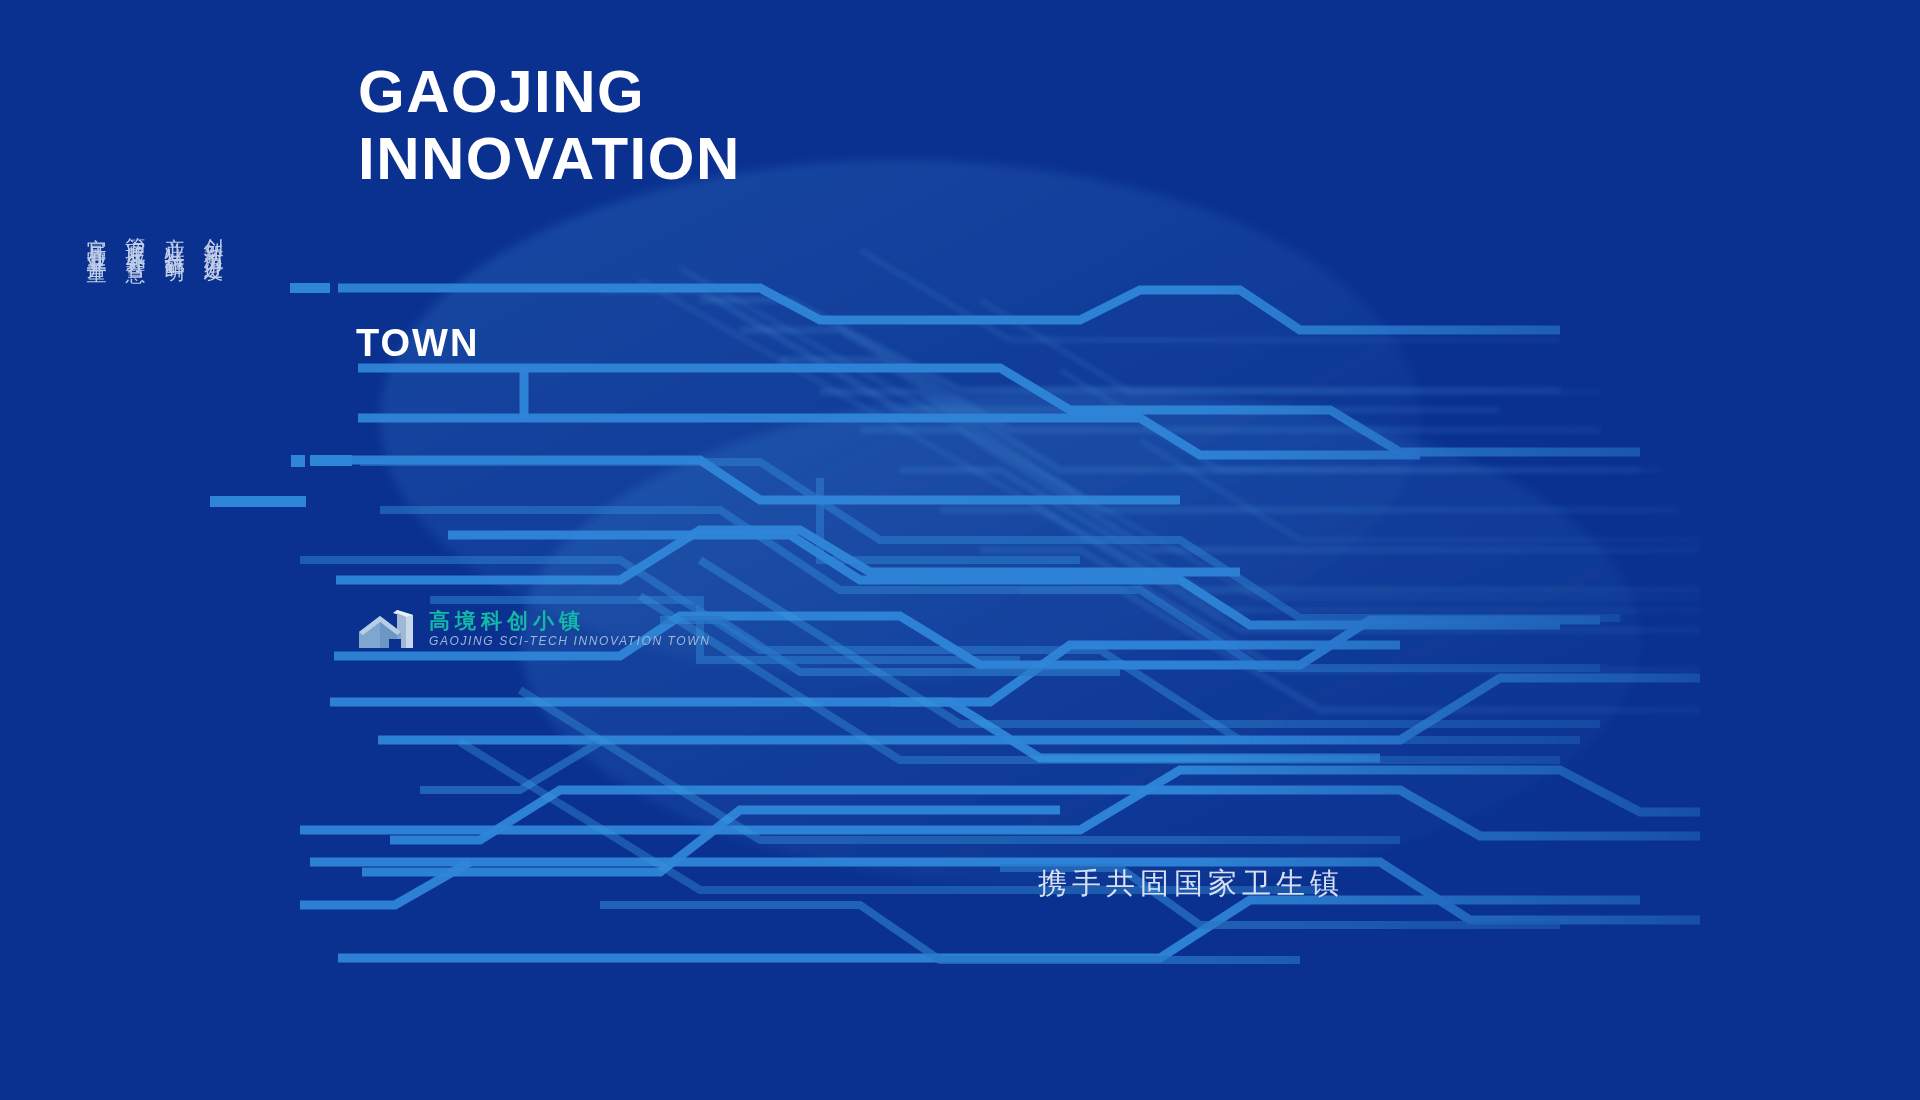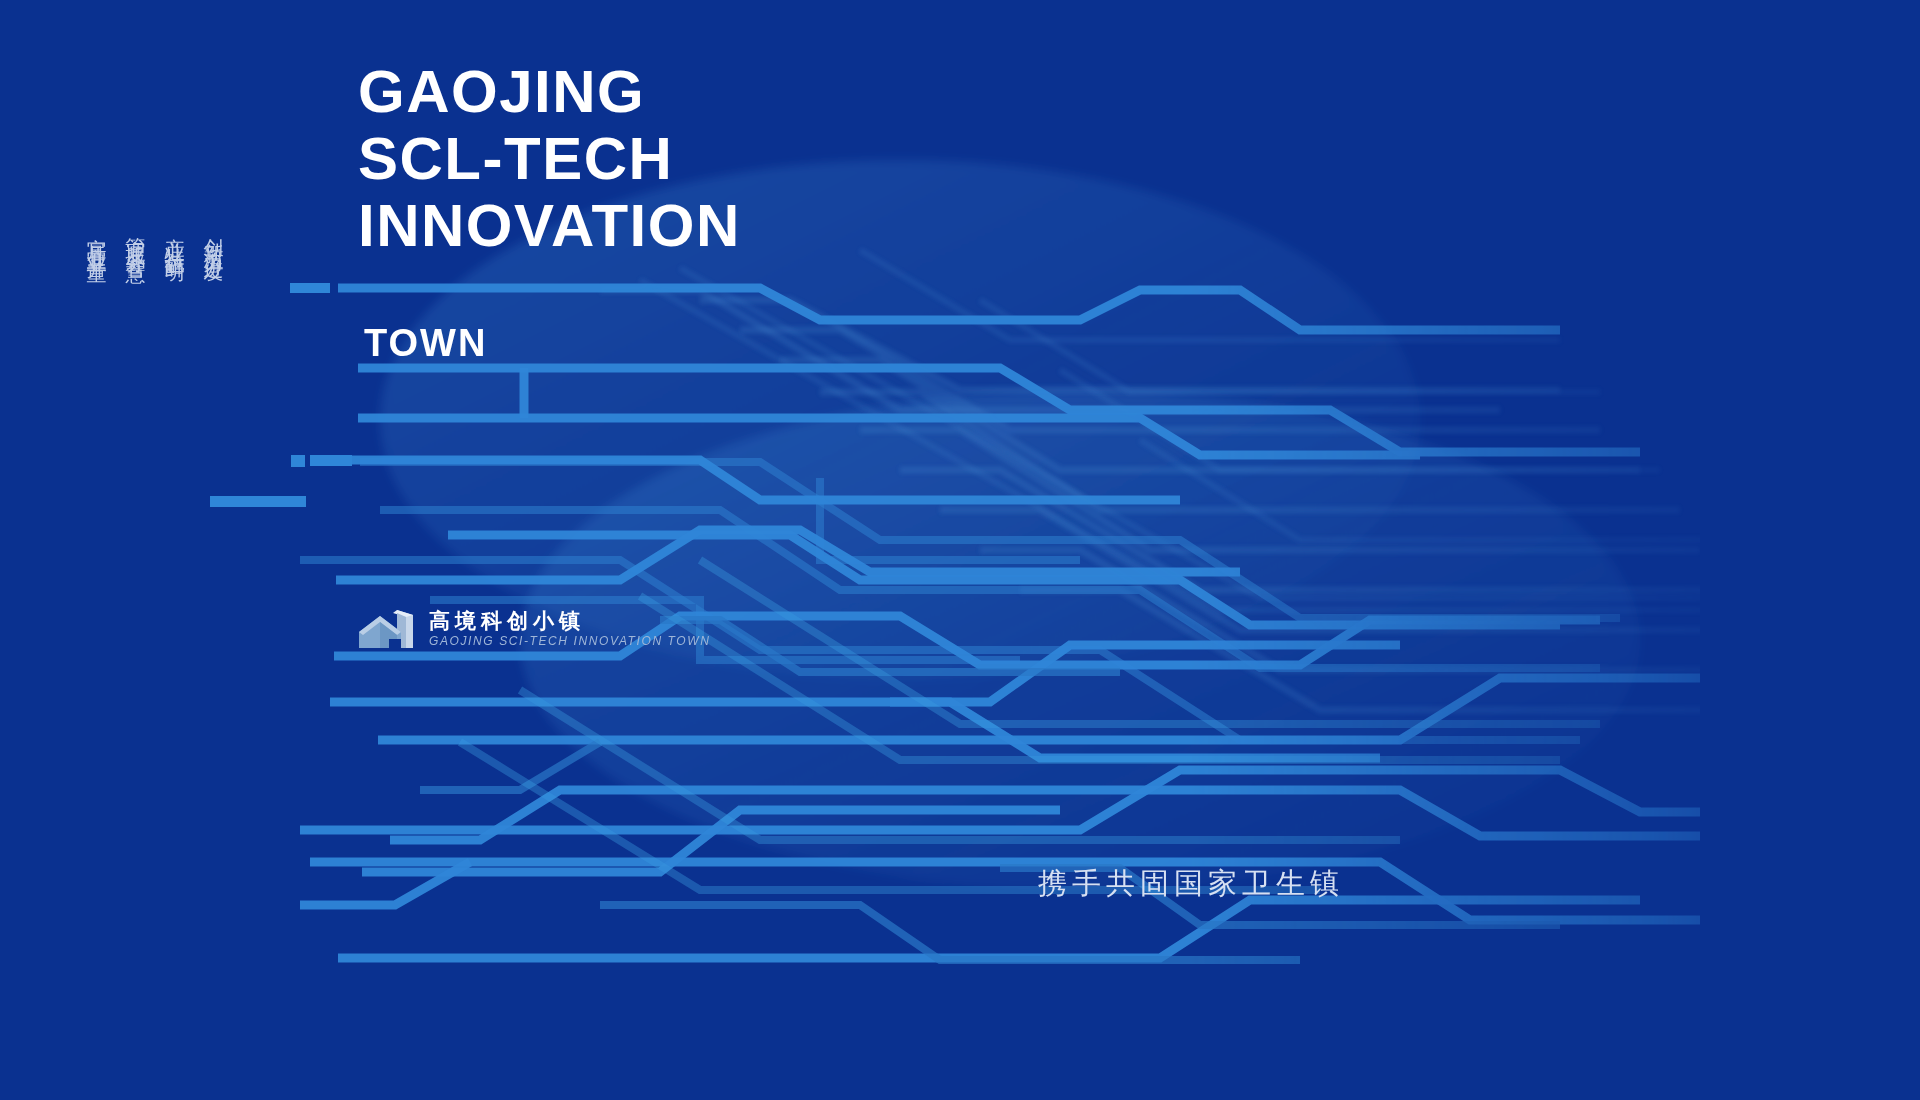--- a/index.html
+++ b/index.html
@@ -38,21 +38,21 @@
     color: #ffffff;
     font-size: 60px;
     font-weight: 700;
     letter-spacing: 1.5px;
     line-height: 1.12;
     white-space: nowrap;
     text-transform: uppercase;
   }
   #town-word {
     position: absolute;
-    left: 364px;
+    left: 356px;
     top: 322px;
     color: #ffffff;
     font-size: 38px;
     font-weight: 700;
     letter-spacing: 2px;
     z-index: 5;
   }
 
   
   #vertical-slogans {
@@ -80,21 +80,21 @@
     left: 356px;
     top: 604px;
     display: flex;
     align-items: center;
     gap: 11px;
     z-index: 6;
   }
   #logo-mark { width: 62px; height: 50px; display: block; }
   #logo-text-wrap { display: flex; flex-direction: column; gap: 3px; }
   #logo-cn {
-    color: #ffffff;
+    color: #14b8a6;
     font-size: 21px;
     font-weight: 700;
     letter-spacing: 5px;
     line-height: 1;
     font-family: "DejaVu Sans", "Liberation Sans", sans-serif;
   }
   #logo-en {
     color: #9fb6d8;
     font-size: 12px;
     letter-spacing: 1.6px;
@@ -233,21 +233,20 @@
         <path d="M700 560 L960 724 L1600 724"></path>
         <path d="M520 690 L760 840 L1400 840"></path>
         <path d="M460 742 L700 890 L1320 890"></path>
       </g>
 
     </g>
   </svg>
 
   <div id="headline-block">
     <div class="headline-line">GAOJING</div>
-    <div class="headline-line">SCL-TECH</div>
     <div class="headline-line">INNOVATION</div>
   </div>
 
   <div id="town-word">TOWN</div>
 
   <div id="vertical-slogans">
     <div class="v-col">创新活力迸发</div>
     <div class="v-col">产业特色鲜明</div>
     <div class="v-col">管理服务智慧</div>
     <div class="v-col">宜居宜业并重</div>

